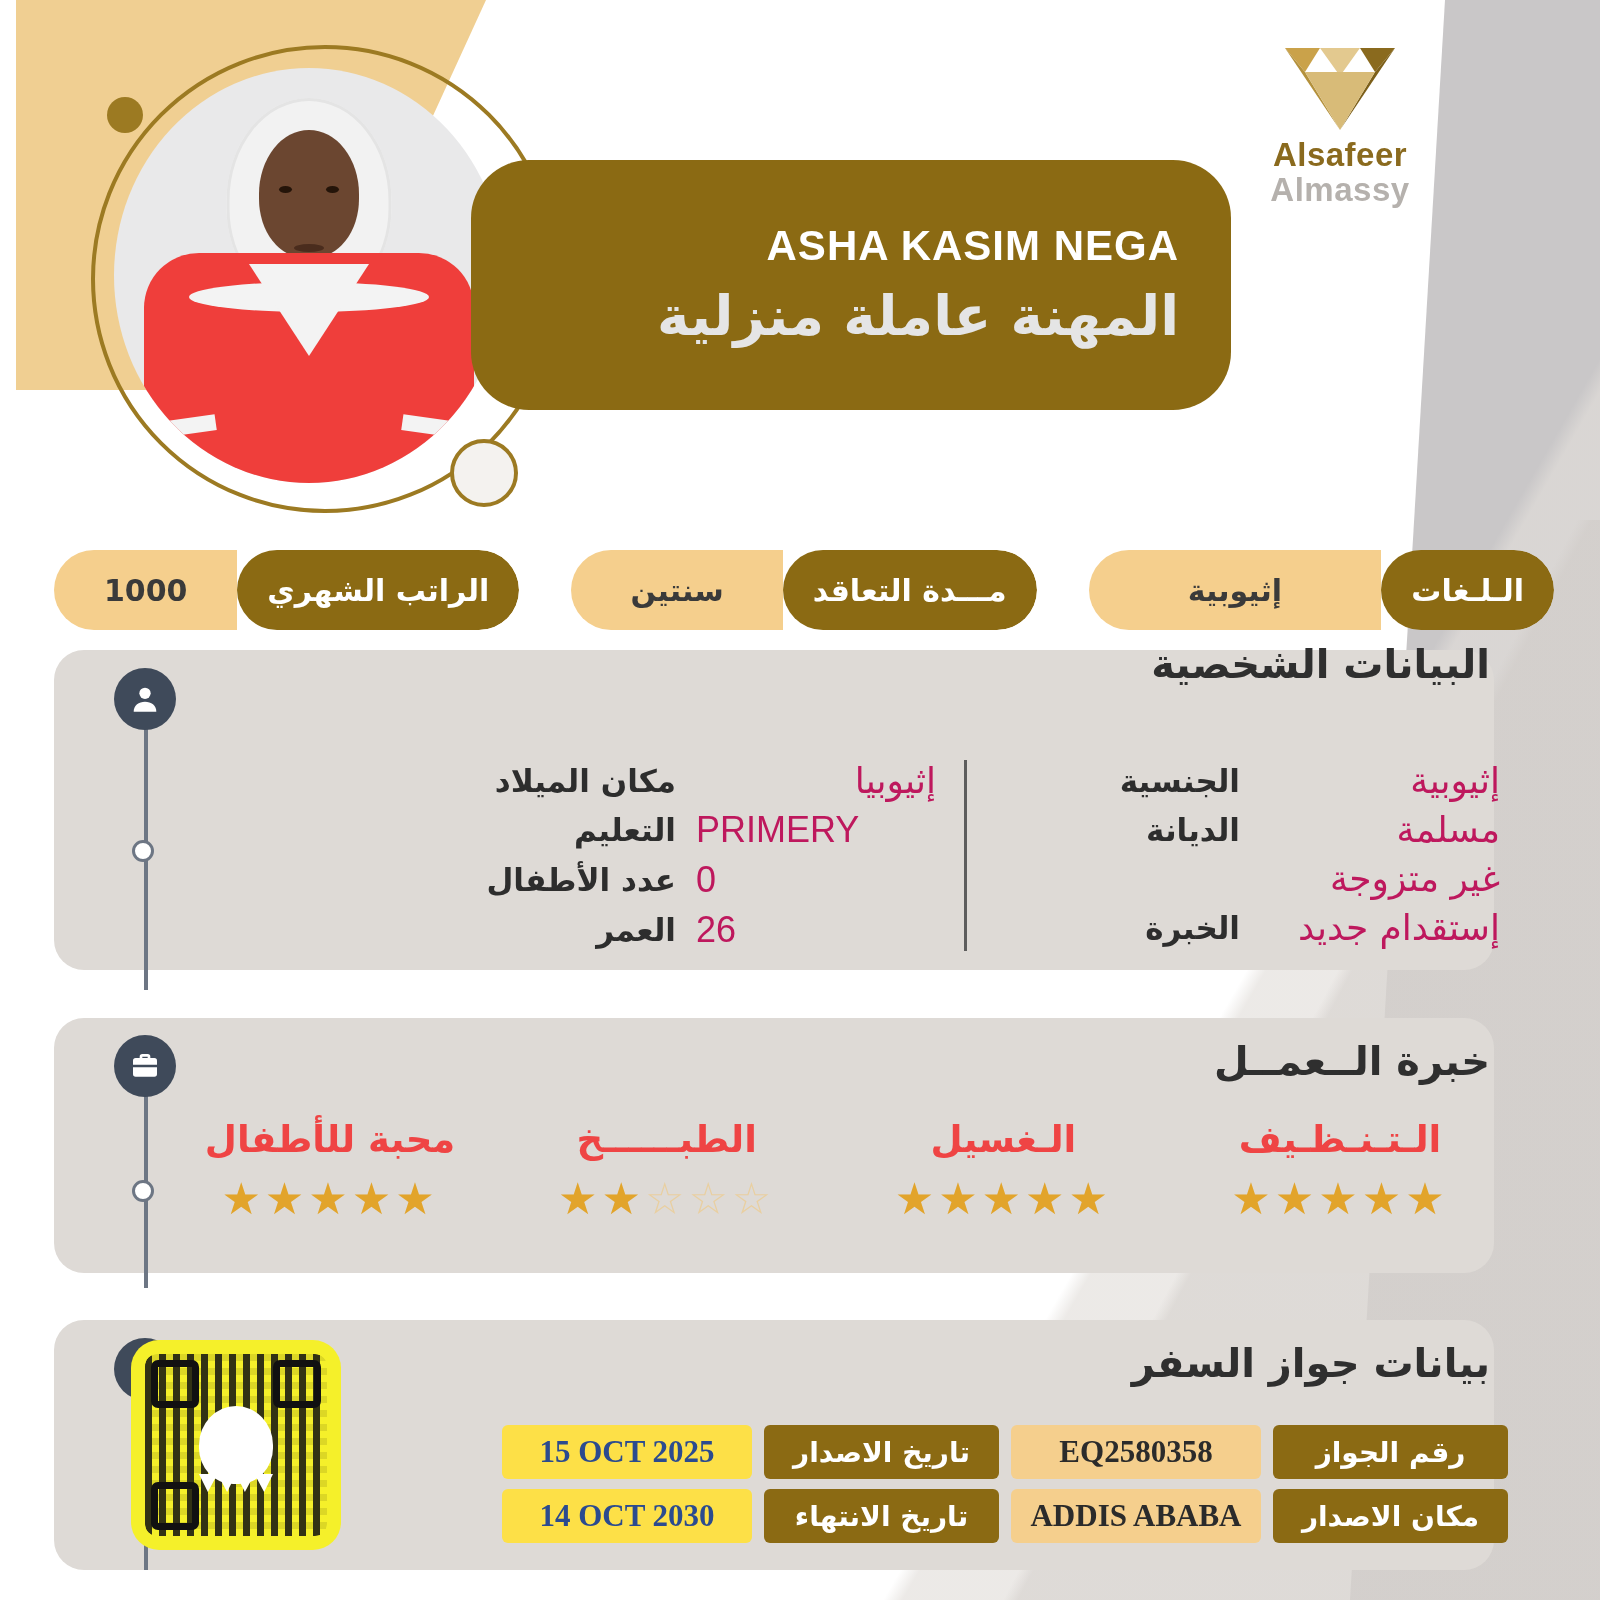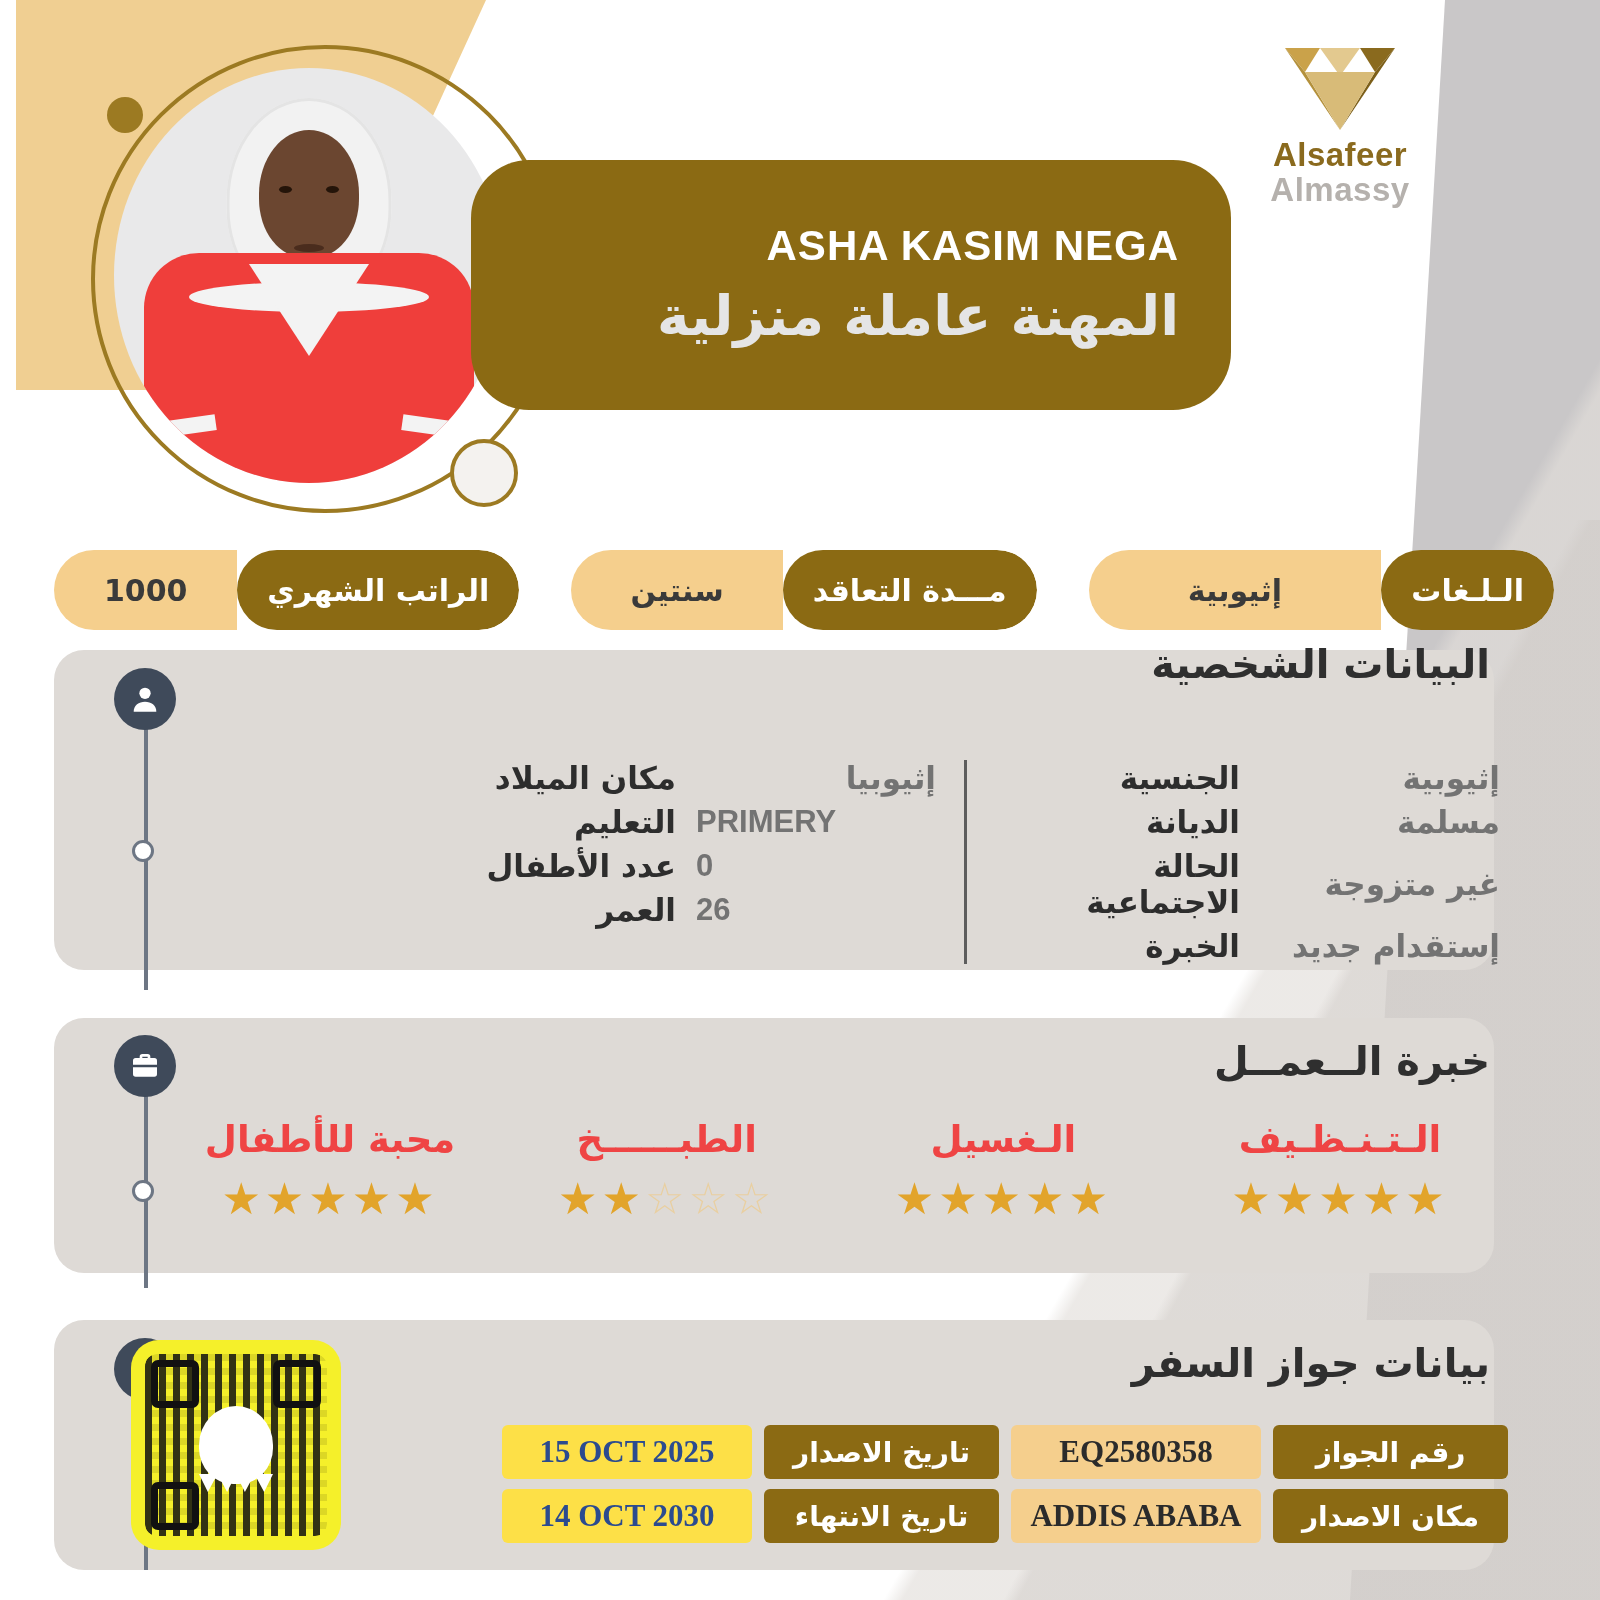--- a/index.html
+++ b/index.html
@@ -154,21 +154,21 @@
   .t-work{right:110px;top:1038px;}
   .t-passport{right:110px;top:1340px;}
 
   
   .pers{
     position:absolute;top:760px;right:100px;display:flex;flex-direction:row;gap:0;
   }
   .pcol{display:flex;flex-direction:column;gap:8px;}
   .prow{display:flex;flex-direction:row;align-items:center;gap:20px;}
   .plabel{font-size:31px;font-weight:bold;color:#2d2d2d;width:245px;text-align:right;}
-  .pvalue{font-size:31px;font-weight:bold;color:#737373;width:240px;text-align:right;}
+  .pvalue{font-size:36px;font-weight:normal;color:#be185d;width:240px;text-align:right;}
   .pvalue.ltr{direction:ltr;text-align:left;font-family:"Liberation Sans",sans-serif;}
   .vdiv{width:3px;background:#5d5d5d;margin:0 28px;align-self:stretch;}
 
   
   .skills{
     position:absolute;top:1118px;right:100px;width:1330px;
     display:flex;flex-direction:row;justify-content:space-between;
   }
   .skill{width:320px;text-align:center;}
   .skill .sname{font-size:37px;font-weight:bold;color:#ef4444;letter-spacing:1px;}
@@ -292,21 +292,20 @@
       <div class="prow">
         <div class="pvalue">إثيوبية</div>
         <div class="plabel">الجنسية</div>
       </div>
       <div class="prow">
         <div class="pvalue">مسلمة</div>
         <div class="plabel">الديانة</div>
       </div>
       <div class="prow">
         <div class="pvalue">غير متزوجة</div>
-        <div class="plabel">الحالة الاجتماعية</div>
       </div>
       <div class="prow">
         <div class="pvalue">إستقدام جديد</div>
         <div class="plabel">الخبرة</div>
       </div>
     </div>
 
     <div class="vdiv"></div>
 
     <div class="pcol">

